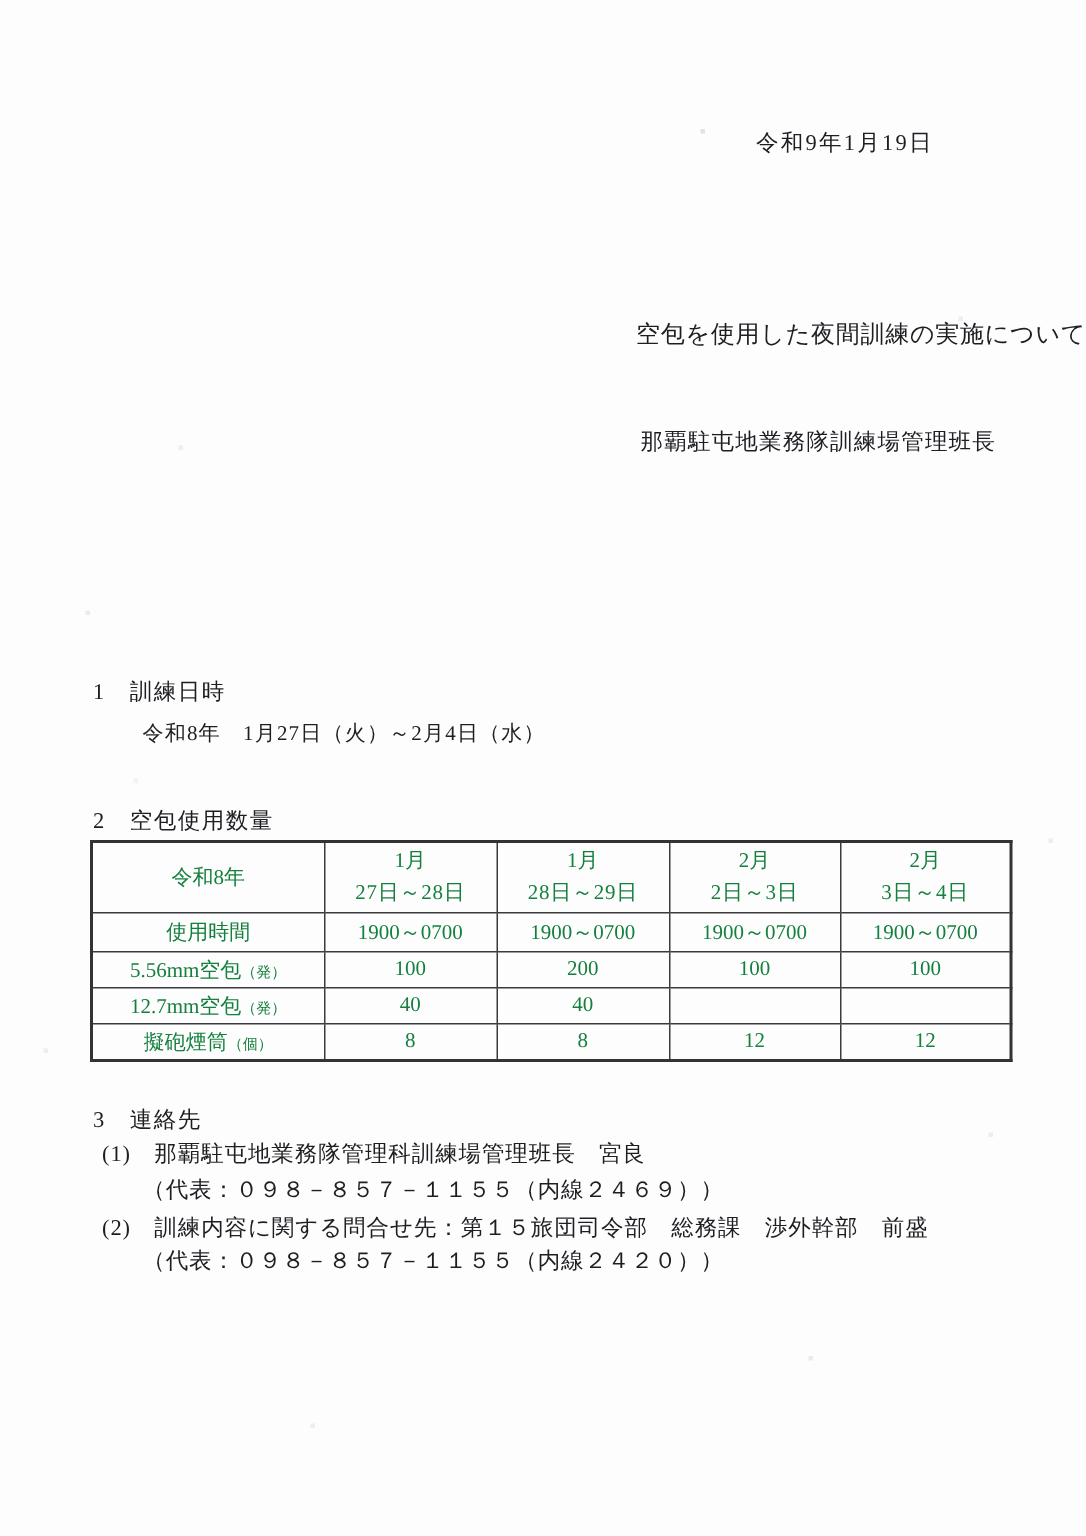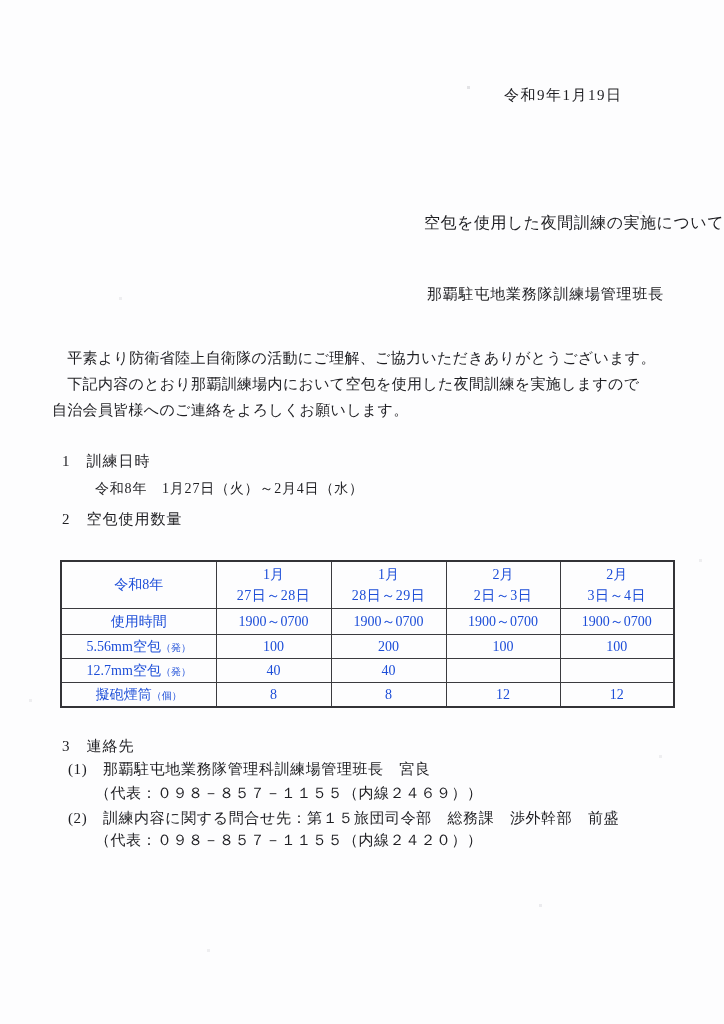--- a/index.html
+++ b/index.html
@@ -19,35 +19,35 @@
   .addressee      { top: 143px; left: 62px;  font-size: 16px; letter-spacing: 1px; }
   .doc-title      { top: 213px; left: 0; width: 724px; text-align: right;
                     font-size: 16px; letter-spacing: 0.5px; white-space: nowrap; }
   .sender         { top: 285px; left: 0; width: 664px; text-align: right;
                     font-size: 15px; letter-spacing: 0.8px; }
   .body-para      { top: 345px; left: 52px; width: 625px; font-size: 15px;
                     line-height: 26px; letter-spacing: 0.3px; }
   .body-para div  { white-space: nowrap; }
   .sec1-heading   { top: 452px; left: 62px; font-size: 15px; letter-spacing: 1px; }
   .sec1-content   { top: 480px; left: 95px; font-size: 14px; letter-spacing: 0.8px; }
-  .sec2-heading   { top: 510px; left: 62px; font-size: 15px; letter-spacing: 1px; }
+  .sec2-heading   { top: 538px; left: 62px; font-size: 15px; letter-spacing: 1px; }
   .sec3-heading   { top: 737px; left: 62px; font-size: 15px; letter-spacing: 1px; }
   .contact1       { top: 760px; left: 68px; font-size: 15px; letter-spacing: 0.6px; }
   .contact1-tel   { top: 784px; left: 95px; font-size: 15px; letter-spacing: 0.5px; }
   .contact2       { top: 809px; left: 68px; font-size: 15px; letter-spacing: 0.6px; text-align: center; }
   .contact2-tel   { top: 831px; left: 95px; font-size: 15px; letter-spacing: 0.5px; }
 
   table.ammo {
     position: absolute;
     top: 560px; left: 60px;
     width: 613px;
     border-collapse: collapse;
     table-layout: fixed;
     font-size: 14px;
-    color: #1d4ed8;
+    color: #15803d;
   }
   table.ammo td {
     border: 1px solid #3b3b3f;
     text-align: center;
     vertical-align: middle;
     padding: 0;
     overflow: hidden;
   }
   table.ammo { border: 2px solid #333337; }
   tr.hdr td { height: 46px; }
@@ -80,25 +80,20 @@
 
 <div class="page">
 
   <div class="abs date-line">令和9年1月19日</div>
 
 
   <div class="abs doc-title">空包を使用した夜間訓練の実施について</div>
 
   <div class="abs sender">那覇駐屯地業務隊訓練場管理班長</div>
 
-  <div class="abs body-para">
-    <div>　平素より防衛省陸上自衛隊の活動にご理解、ご協力いただきありがとうございます。</div>
-    <div>　下記内容のとおり那覇訓練場内において空包を使用した夜間訓練を実施しますので</div>
-    <div>自治会員皆様へのご連絡をよろしくお願いします。</div>
-  </div>
 
   <div class="abs sec1-heading">1　訓練日時</div>
   <div class="abs sec1-content">令和8年　1月27日（火）～2月4日（水）</div>
 
   <div class="abs sec2-heading">2　空包使用数量</div>
 
   <table class="ammo">
     <colgroup>
       <col style="width:155px">
         <col style="width:115px">

